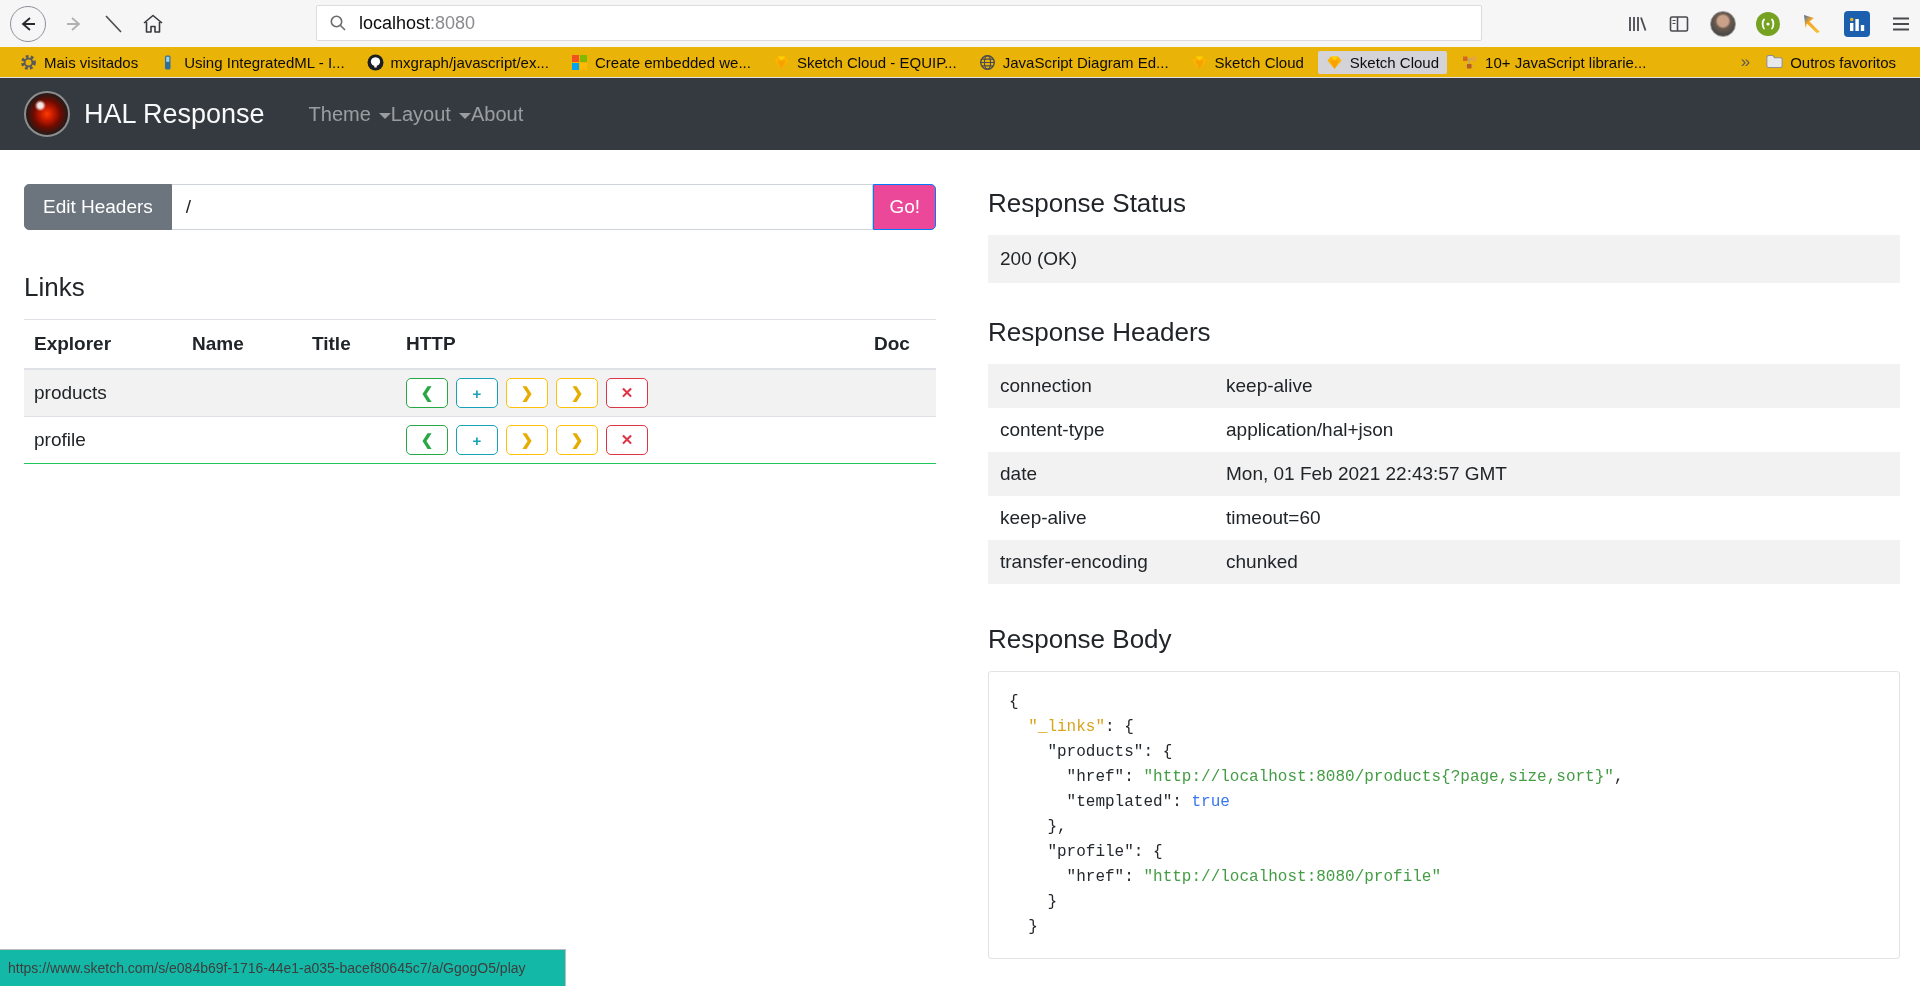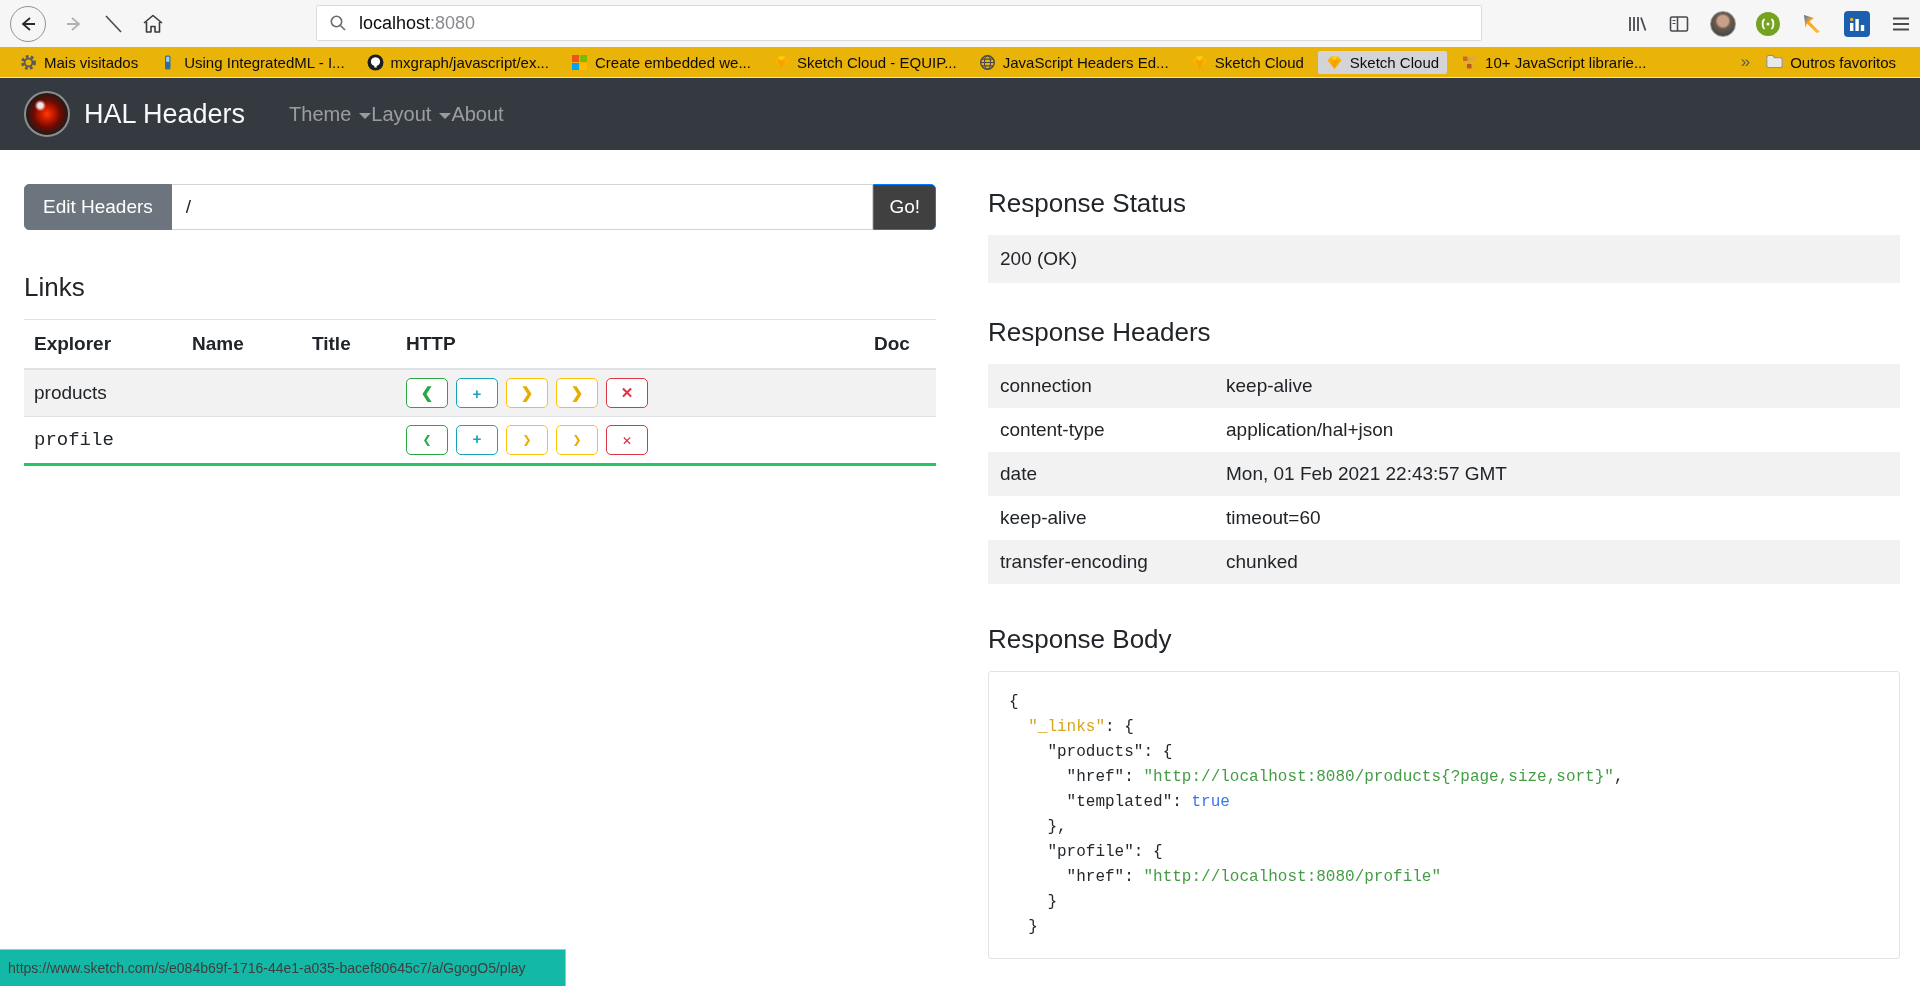--- a/index.html
+++ b/index.html
@@ -49,31 +49,31 @@
   .caret { width:0; height:0; border-left:6px solid transparent; border-right:6px solid transparent;
     border-top:6px solid rgba(255,255,255,.5); margin-top:3px; }
 
   
   .left-col { position:absolute; left:24px; top:184px; width:912px; }
   .req-bar { display:flex; height:46px; }
   .btn-edit-headers { background:#6c757d; color:#fff; font-size:19px; border:1px solid #6c757d;
     border-radius:5px 0 0 5px; padding:0 18px; cursor:pointer; }
   .uri-input { flex:1; border:1px solid #ced4da; border-left:none; font-size:19px;
     padding:0 14px; color:#212529; outline:none; font-family:"Liberation Sans",sans-serif; }
-  .btn-go { background:#404040; color:#fff; font-size:19px; border:1px solid #007bff;
+  .btn-go { background:#ec4899; color:#fff; font-size:19px; border:1px solid #007bff;
     border-radius:0 5px 5px 0; padding:0 15px; cursor:pointer; }
   .section-title { font-size:26px; font-weight:400; color:#212529; }
   .links-title { margin-top:42px; }
   table { border-collapse:collapse; width:100%; }
   .links-table { margin-top:16px; font-size:19px; color:#212529; }
   .links-table th { text-align:left; padding:13px 10px; border-top:1px solid #dee2e6;
     border-bottom:2px solid #dee2e6; font-weight:700; }
   .links-table td { padding:8px 10px; border-top:1px solid #dee2e6; }
   .links-table tr.striped { background:rgba(0,0,0,.05); }
-  .links-table tbody tr:last-child td { border-bottom:3px solid #22c55e;font-family:Liberation Mono, monospace; }
+  .links-table tbody tr:last-child td { border-bottom:1px solid #22c55e; }
   .col-relation{width:158px;} .col-name{width:120px;} .col-title{width:94px;}
   .col-doc{ text-align:right; width:72px; }
   .http-group { display:flex; gap:8px; }
   .hbtn { width:42px; height:30px; border-radius:5px; background:#fff; font-weight:700;
     font-size:15px; display:flex; align-items:center; justify-content:center; cursor:pointer; }
   .hbtn-get    { border:1px solid #28a745; color:#28a745; }
   .hbtn-post   { border:1px solid #17a2b8; color:#17a2b8; }
   .hbtn-put    { border:1px solid #ffc107; color:#e6ac00; }
   .hbtn-patch  { border:1px solid #ffc107; color:#e6ac00; }
   .hbtn-delete { border:1px solid #dc3545; color:#dc3545; }
@@ -228,21 +228,21 @@
       <span>Sketch Cloud - EQUIP...</span>
     </div>
     <div class="bm">
       <span class="bm-ic">
           <svg width="17" height="17" viewBox="0 0 20 20">
             <circle cx="10" cy="10" r="8" fill="none" stroke="#4a4a4f" stroke-width="1.6"></circle>
             <ellipse cx="10" cy="10" rx="3.6" ry="8" fill="none" stroke="#4a4a4f" stroke-width="1.4"></ellipse>
             <path d="M2 10 H18 M3.2 6 H16.8 M3.2 14 H16.8" stroke="#4a4a4f" stroke-width="1.3" fill="none"></path>
           </svg>
         </span>
-      <span>JavaScript Headers Ed...</span>
+      <span>JavaScript Diagram Ed...</span>
     </div>
     <div class="bm">
       <span class="bm-ic">
           <svg width="17" height="17" viewBox="0 0 24 24">
             <polygon points="12,21 2,9 7,3.5 17,3.5 22,9" fill="#fdb300"></polygon>
             <polygon points="12,21 6,9 18,9" fill="#f5a100"></polygon>
             <polygon points="7,3.5 12,9 17,3.5" fill="#fed305"></polygon>
           </svg>
         </span>
       <span>Sketch Cloud</span>
@@ -274,21 +274,21 @@
           <svg width="18" height="15" viewBox="0 0 20 16">
             <path d="M1 3 a2 2 0 0 1 2-2 h5 l2 2.5 h7 a2 2 0 0 1 2 2 V13 a2 2 0 0 1-2 2 H3 a2 2 0 0 1-2-2 Z" fill="#e8e8ea" stroke="#8f8f94" stroke-width="1.2"></path>
           </svg>
         </span>
       <span>Outros favoritos</span>
     </div>
   </div>
 
   <div class="navbar">
     <span class="hal-logo"></span>
-    <span class="brand">HAL Headers</span>
+    <span class="brand">HAL Response</span>
     <div class="nav-links">
       <span class="nav-link">
           <span>Theme</span>
           <span class="caret"></span>
         </span>
       <span class="nav-link">
           <span>Layout</span>
           <span class="caret"></span>
         </span>
       <span class="nav-link">

